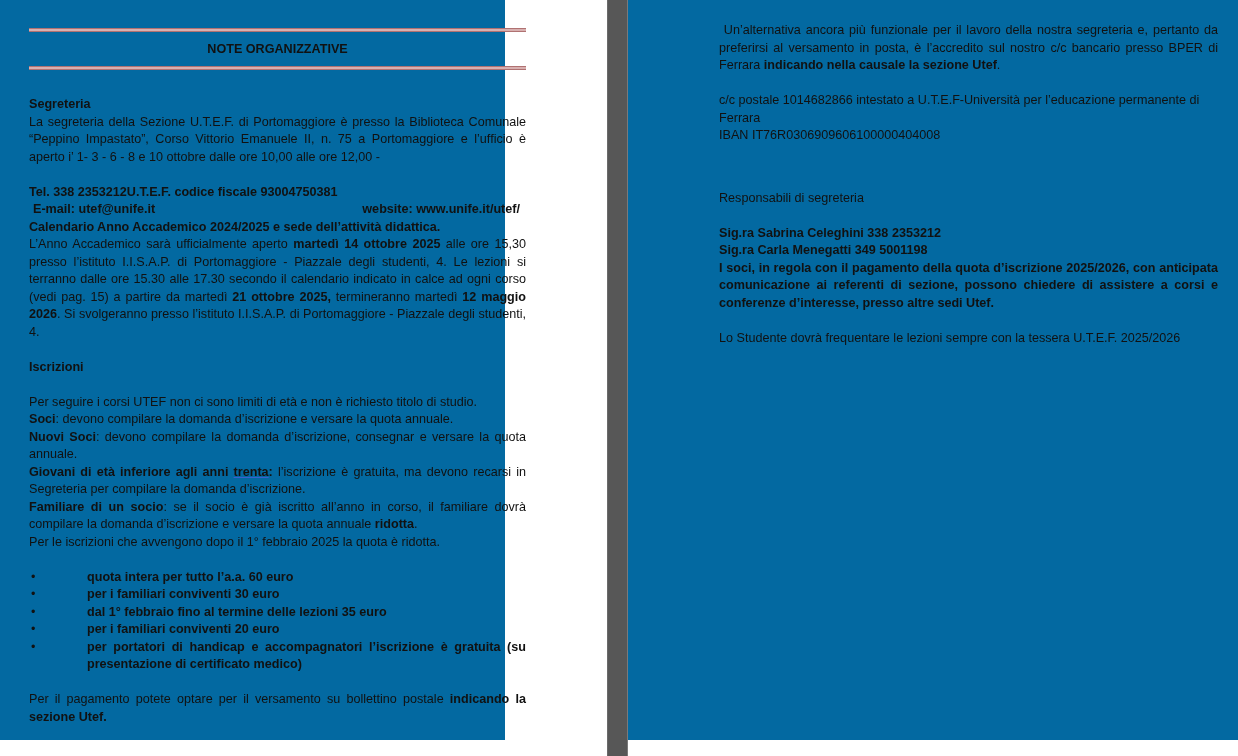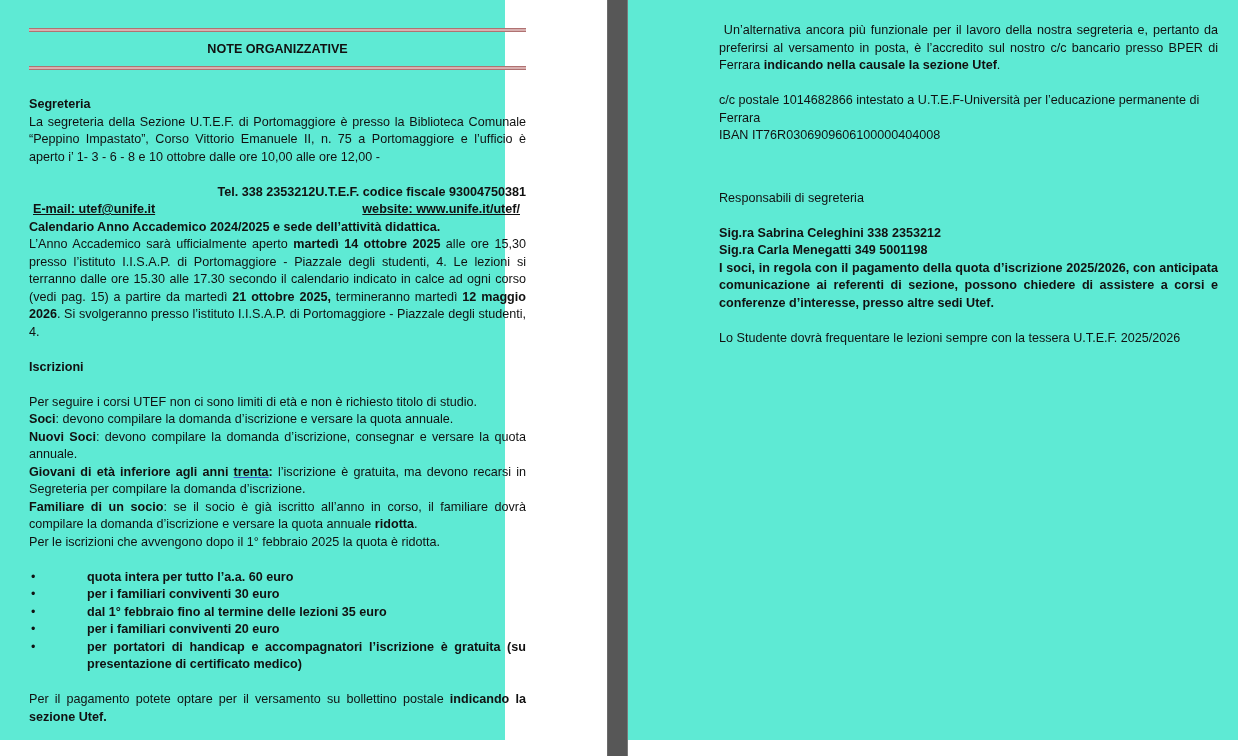--- a/index.html
+++ b/index.html
@@ -4,43 +4,43 @@
   <style>
     html, body { margin: 0; padding: 0; }
     body {
       width: 1238px; height: 756px; overflow: hidden; position: relative;
       background: #ffffff;
       font-family: "Liberation Sans", "DejaVu Sans", sans-serif;
       color: #111111;
       font-size: 12.6px;
       line-height: 17.5px;
     }
-    .page { position: absolute; top: 0; bottom: 16px; background: #5eead4; }
+    .page { position: absolute; top: 0; bottom: 16px; background: #0369a1; }
     .page-left { left: 0; width: 505px; }
     .page-right { left: 628px; width: 610px; }
     .gutter {
       position: absolute; left: 607px; top: 0; width: 21px; height: 756px;
       background: #575757;
       border-left: 1px solid #6a6a6a; border-right: 1px solid #7a7a7a;
       box-sizing: border-box;
     }
     .col-left { position: absolute; left: 29px; width: 497px; top: 28px; }
     .col-right { position: absolute; left: 91px; width: 499px; top: 22px; }
 
     .rule { height: 4px; border-top: 1px solid #b07272; border-bottom: 1px solid #b07272; background: #d8b0b0; box-sizing: border-box; }
     .title { text-align: center; font-weight: bold; padding: 9px 0 8px; line-height: 17px; }
 
     p { margin: 0; }
     .just { text-align: justify; }
     .b { font-weight: bold; }
     .gap { height: 17.5px; }
     .u-wavy { text-decoration: underline; text-decoration-color: #3a5fcd; }
 
-    .tel-row { display: flex; justify-content: flex-end; font-weight: bold; }
-    .email-row { display: flex; justify-content: space-between; font-weight: bold; padding-left: 4px; padding-right: 6px; text-decoration: underline; }
+    .tel-row { display: flex; justify-content: flex-start; font-weight: bold; }
+    .email-row { display: flex; justify-content: space-between; font-weight: bold; padding-left: 4px; padding-right: 6px; }
 
     ul.fees { list-style: none; margin: 0; padding: 0; }
     ul.fees li { display: flex; font-weight: bold; }
     ul.fees .bullet { width: 56px; flex: 0 0 56px; padding-left: 2px; font-weight: normal; }
     ul.fees .txt { flex: 1; text-align: justify; }
   </style>
 </head>
 <body>
 
 <div class="page page-left">

